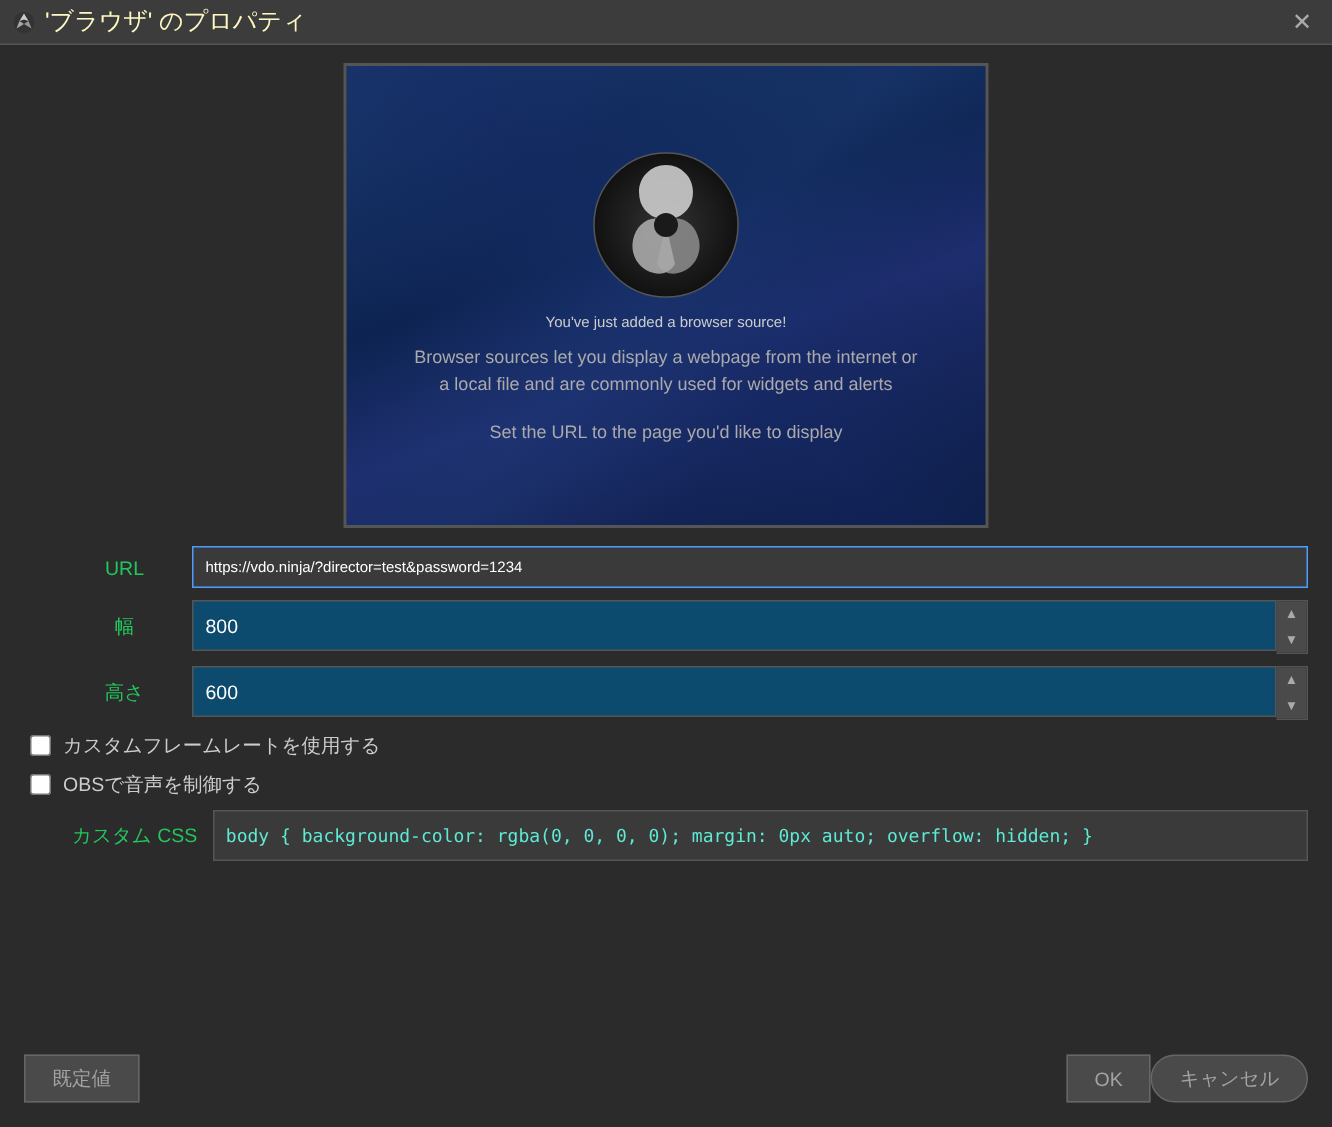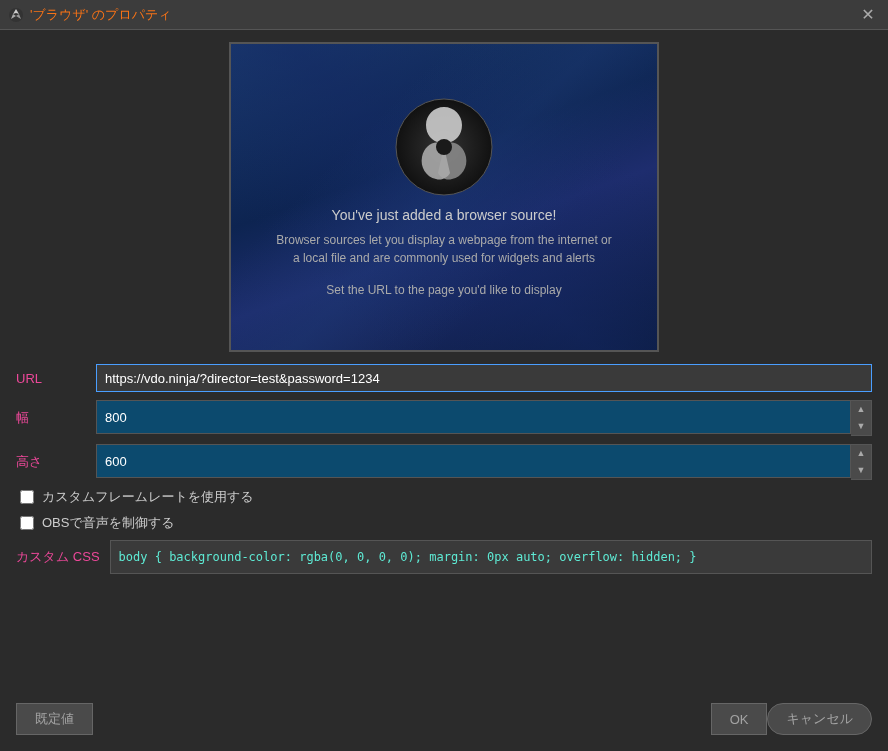--- a/index.html
+++ b/index.html
@@ -26,22 +26,22 @@
     .title-bar-left {
       display: flex;
       align-items: center;
       gap: 6px;
     }
     .title-bar-icon {
       width: 16px;
       height: 16px;
     }
     .title-bar-title {
-      font-size: 13px;
-      color: #f97316;
+      font-size: 16px;
+      color: #fef9c3;
     }
     .title-bar-close {
       width: 24px;
       height: 24px;
       background: transparent;
       border: none;
       color: #aaa;
       font-size: 16px;
       cursor: pointer;
       display: flex;
@@ -91,21 +91,21 @@
       position: relative;
       z-index: 1;
     }
     .preview-text {
       text-align: center;
       color: #cccccc;
       position: relative;
       z-index: 1;
     }
     .preview-text .main-msg {
-      font-size: 14px;
+      font-size: 10px;
       margin-bottom: 8px;
     }
     .preview-text .sub-msg {
       font-size: 12px;
       color: #aaaaaa;
       line-height: 1.5;
       margin-bottom: 16px;
     }
     .preview-text .url-msg {
       font-size: 12px;
@@ -132,35 +132,36 @@
       cursor: pointer;
     }
 
     .field-row {
       display: flex;
       align-items: center;
       gap: 10px;
     }
     .field-label {
       min-width: 70px;
-      text-align: left;
-      color: #ec4899;
+      text-align: center;
+      color: #22c55e;
       font-size: 13px;
+      margin-left: 32px;
     }
     .field-input-wrap {
       flex: 1;
       display: flex;
     }
     .field-input {
       flex: 1;
       background: #3a3a3a;
       border: 1px solid #4a9eff;
       color: #ffffff;
       padding: 5px 8px;
-      font-size: 13px;
+      font-size: 10px;
       outline: none;
       height: 28px;
     }
     .spinner-input {
       flex: 1;
       background: #0c4a6e;
       border: 1px solid #555;
       color: #ffffff;
       padding: 5px 8px;
       font-size: 13px;

